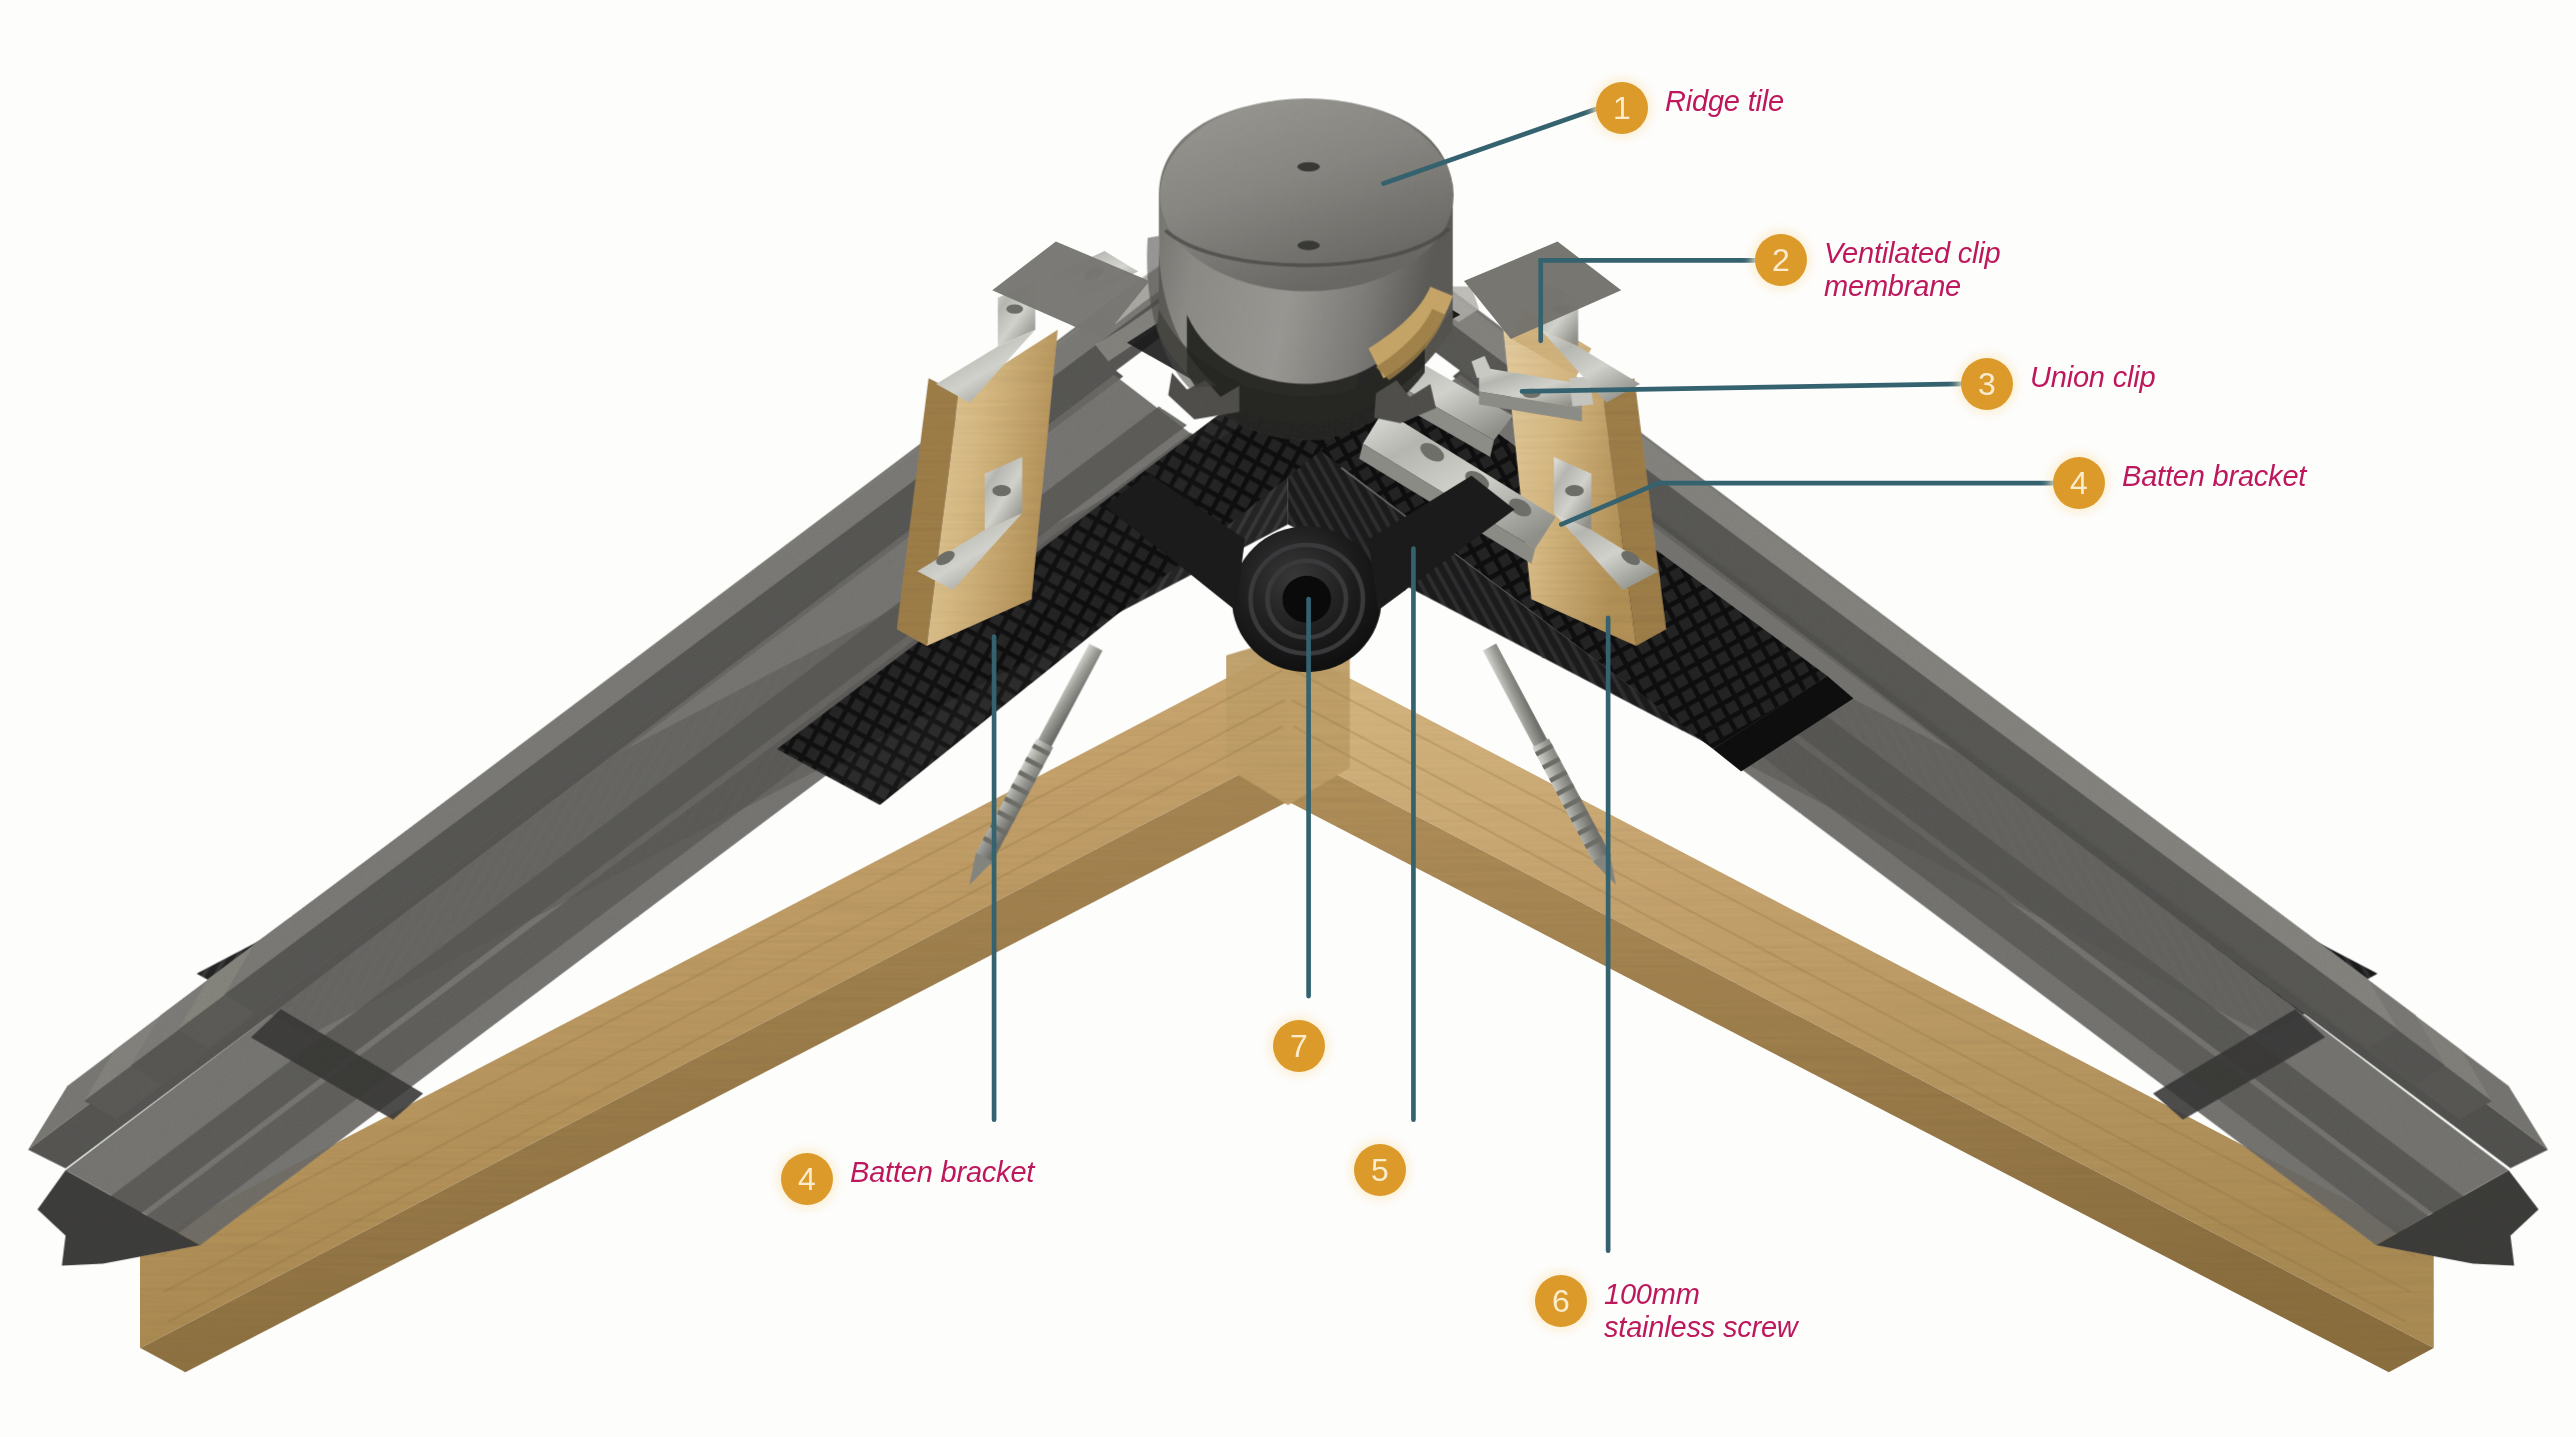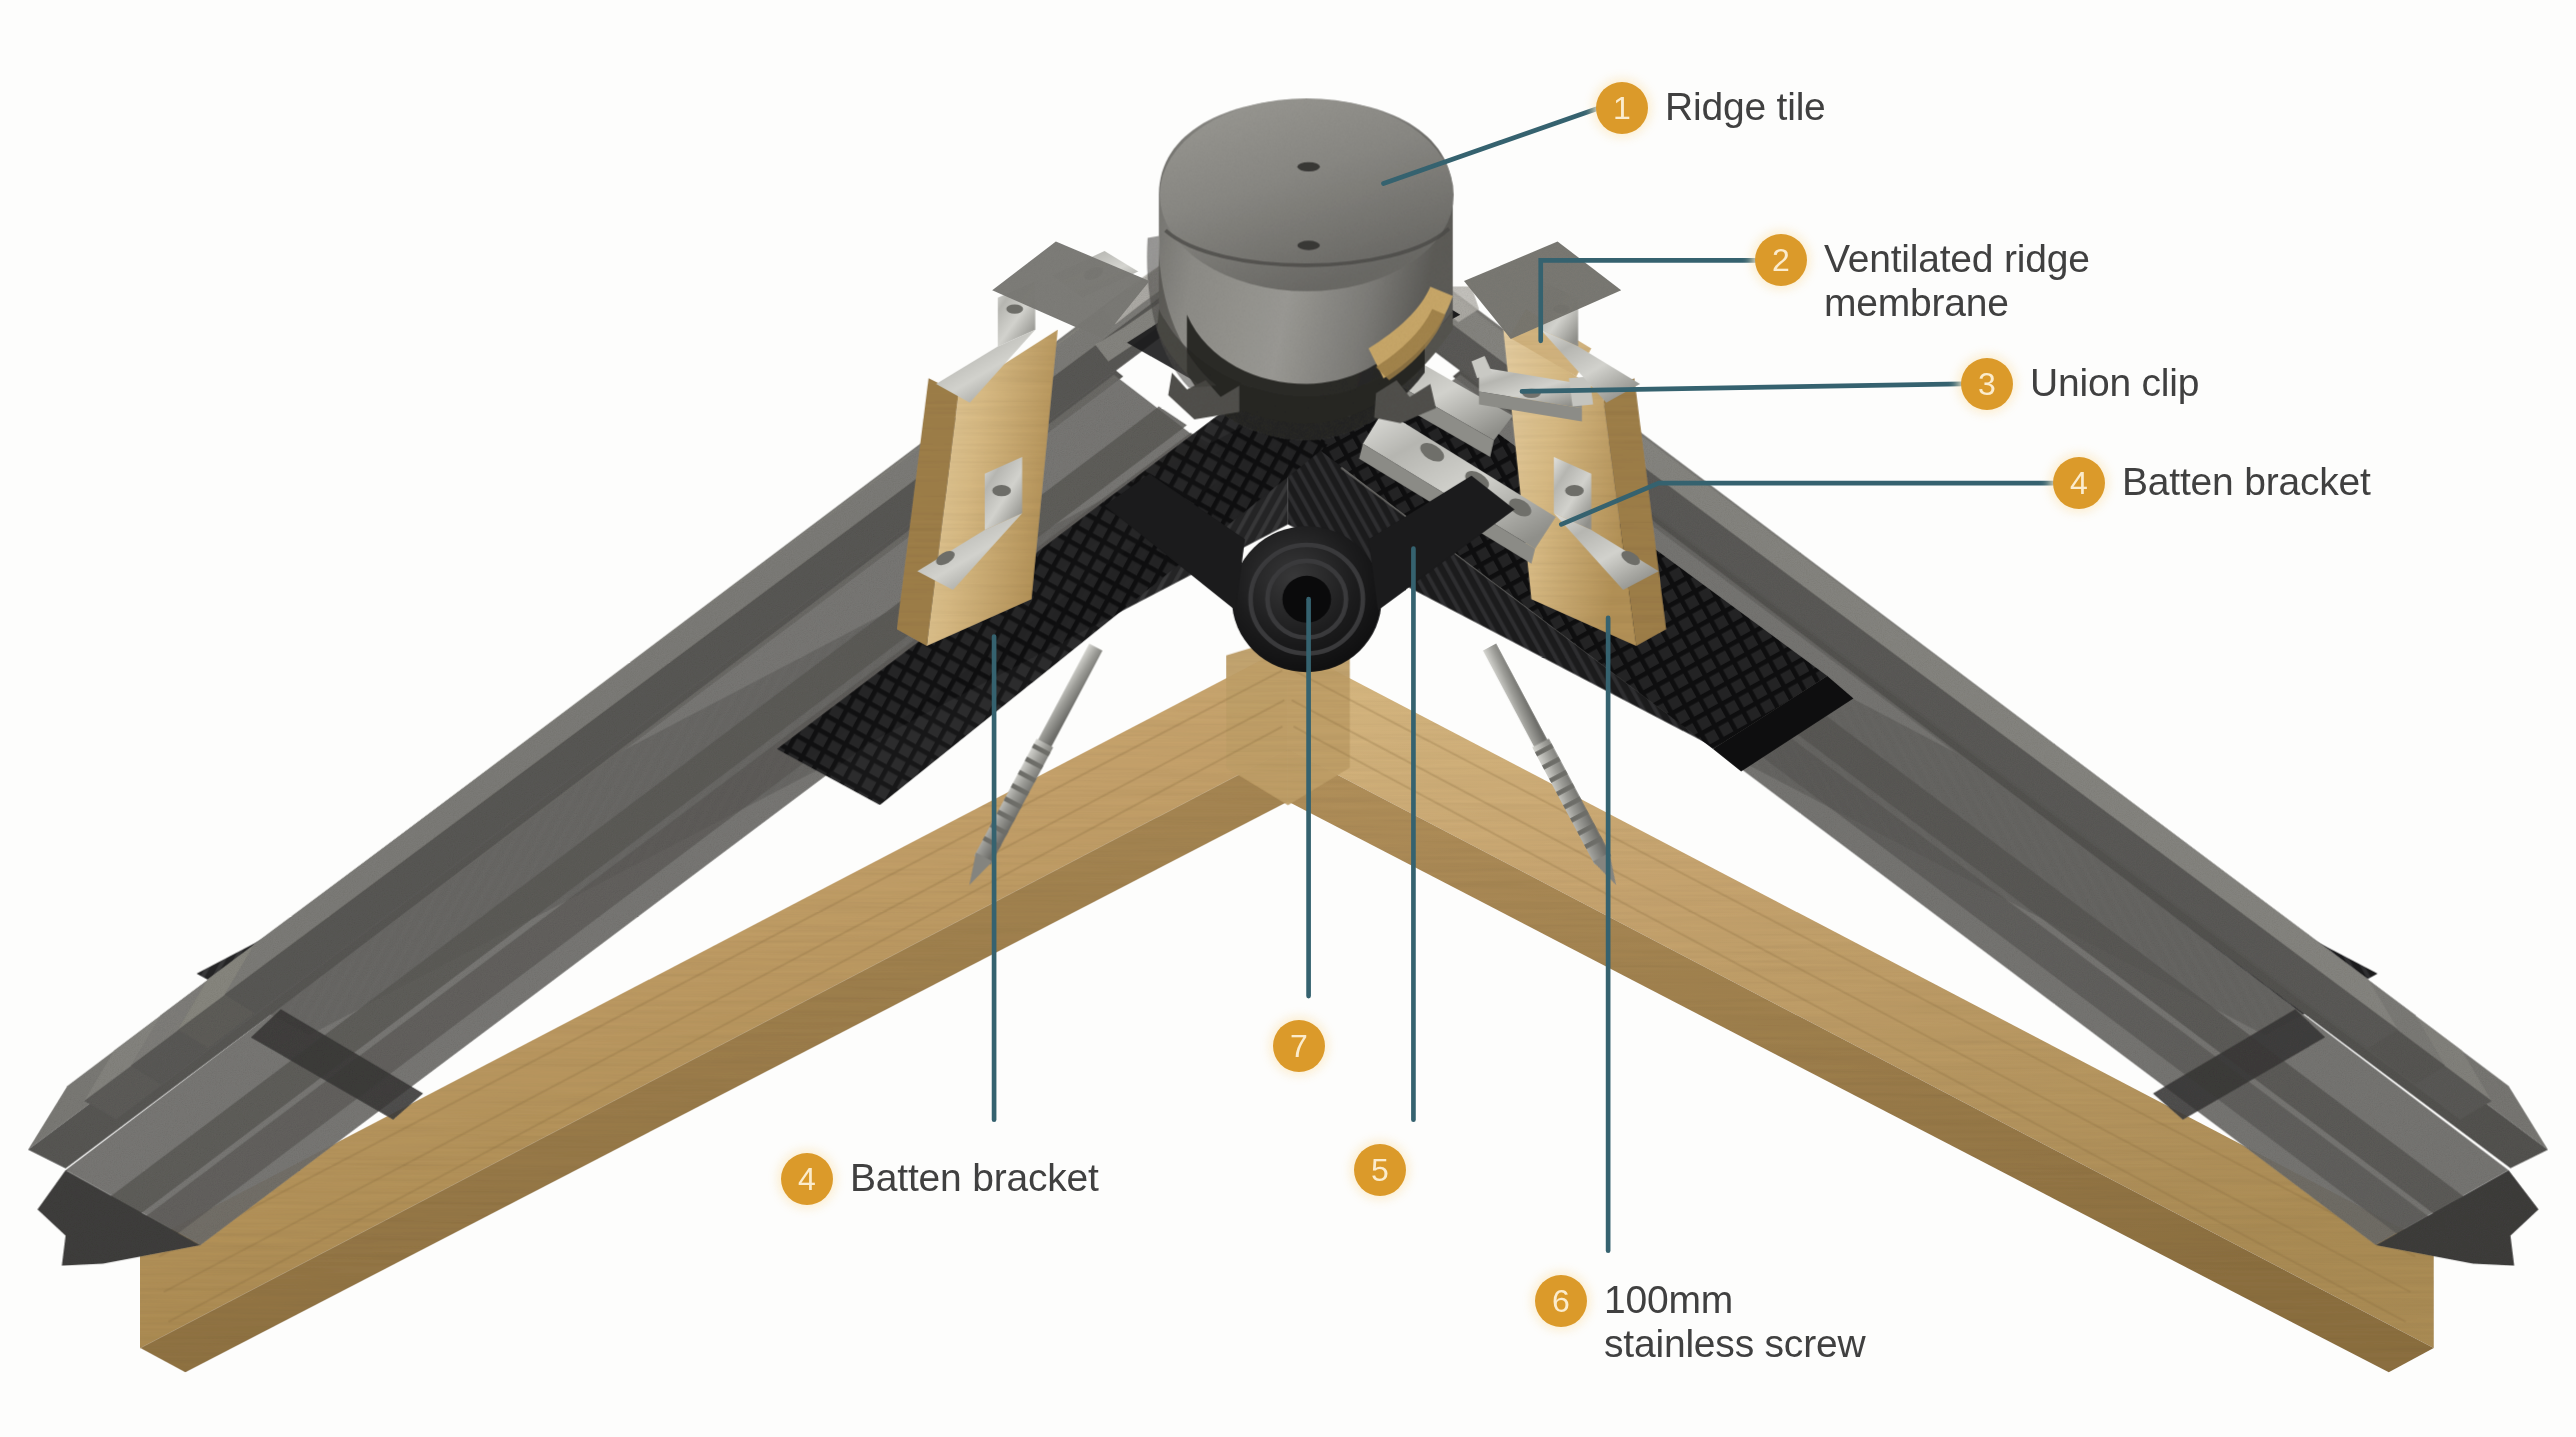--- a/index.html
+++ b/index.html
@@ -33,26 +33,27 @@
     color: #fbeccd;
     font-size: 32px;
     font-weight: 400;
     line-height: 52px;
     text-align: center;
     box-shadow: 0 0 9.4px 3.7px rgba(251,236,205,0.85);
     font-family: "Liberation Sans", sans-serif;
     user-select: none;
   }
   .calloutlabel {
-    font-size: 39px;
+    font-size: 29px;
     line-height: 1.14;
-    color: #404040;
+    color: #be185d;
     white-space: pre-line;
     padding-top: 2.8px;
     letter-spacing: -0.2px;
+    font-style: italic;
   }
   .callout.nolabel { gap: 0; }
 </style>
 </head>
 <body>
 
 <div id="diagram-root">
 
   <svg id="scene" viewBox="0 0 2752 1536" width="2576" height="1438" xmlns="http://www.w3.org/2000/svg">
     <defs>
@@ -470,21 +471,21 @@
     </g>
   </svg>
 
   <div class="callout" style="left:1596px; top:82px;">
     <div class="marker">1</div>
     <div class="calloutlabel">Ridge tile</div>
   </div>
 
   <div class="callout" style="left:1755px; top:234px;">
     <div class="marker">2</div>
-    <div class="calloutlabel">Ventilated ridge
+    <div class="calloutlabel">Ventilated clip
 membrane</div>
   </div>
 
   <div class="callout" style="left:1961px; top:358px;">
     <div class="marker">3</div>
     <div class="calloutlabel">Union clip</div>
   </div>
 
   <div class="callout" style="left:2053px; top:457px;">
     <div class="marker">4</div>

